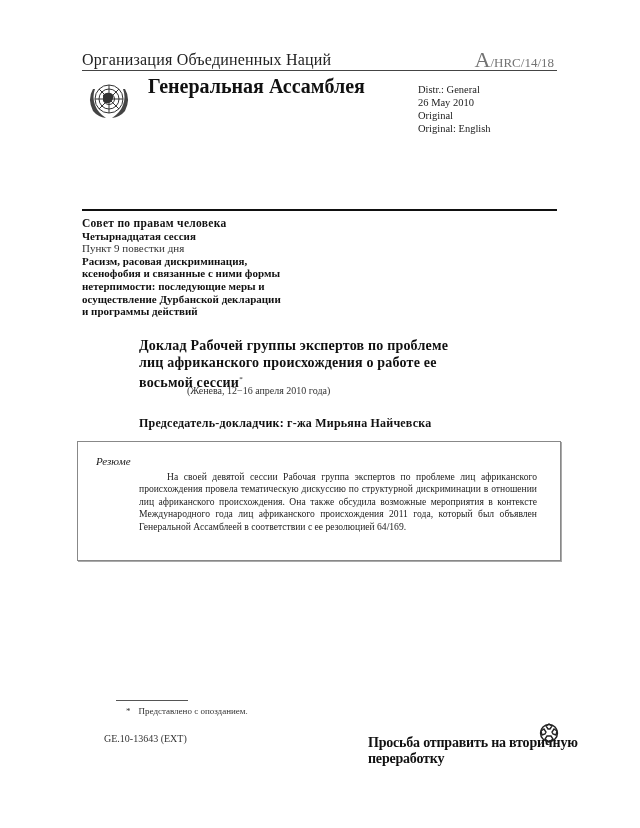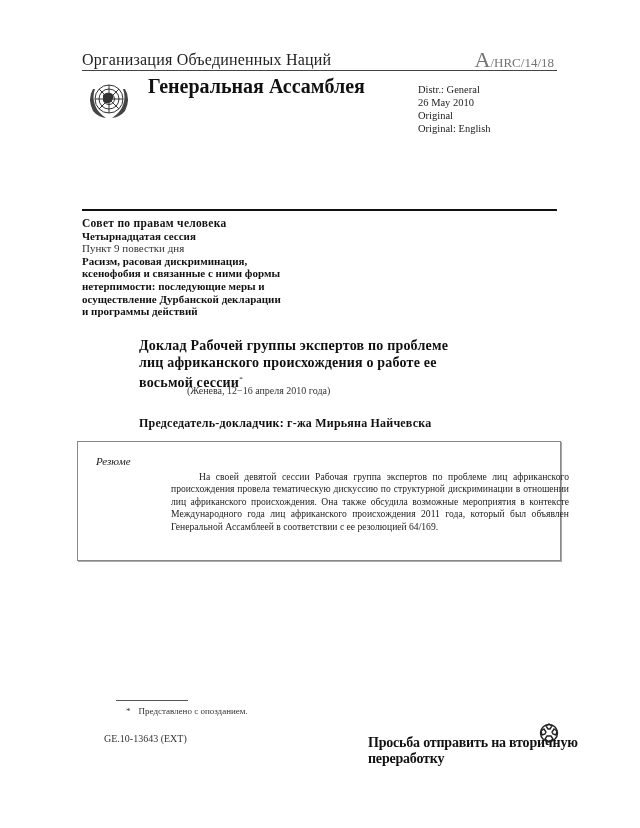--- a/index.html
+++ b/index.html
@@ -24,21 +24,21 @@
     .title sup { font-size: 7px; font-weight: normal; vertical-align: super; }
     .place { left: 139px; top: 385px; font-size: 10px; color: #333; margin-left: 48px; }
     .chair { left: 139px; top: 416px; font-size: 12px; font-weight: bold; letter-spacing: 0.2px; }
     .summary-box {
       left: 77px; top: 441px; width: 484px; height: 120px;
       border: 1px solid #888; box-shadow: 1px 1px 0 #aaa; box-sizing: border-box;
     }
     .summary-head { left: 96px; top: 455px; font-size: 11px; font-style: italic; color: #222; }
     .summary-text {
       left: 139px; top: 471px; width: 398px; font-size: 9.6px; line-height: 12.4px;
-      text-align: justify; text-indent: 28px; color: #222; hyphens: manual; margin-left: 32px;
+      text-align: justify; text-indent: 28px; color: #222; hyphens: manual;
     }
     .fn-rule { left: 116px; top: 700px; width: 72px; height: 1px; background: #555; }
     .fn-text { left: 126px; top: 706px; font-size: 9px; color: #333; }
     .fn-text .star { margin-right: 8px; }
     .job { left: 82px; top: 733px; font-size: 10px; color: #333; margin-left: 22px; }
     .recycle-text { left: 345px; top: 735px; font-size: 14px; font-weight: bold; color: #111; letter-spacing: -0.2px; padding-left: 23px; }
     .recycle-icon { left: 538px; top: 722px; width: 22px; height: 22px; }
   </style>
 </head>
 <body>

